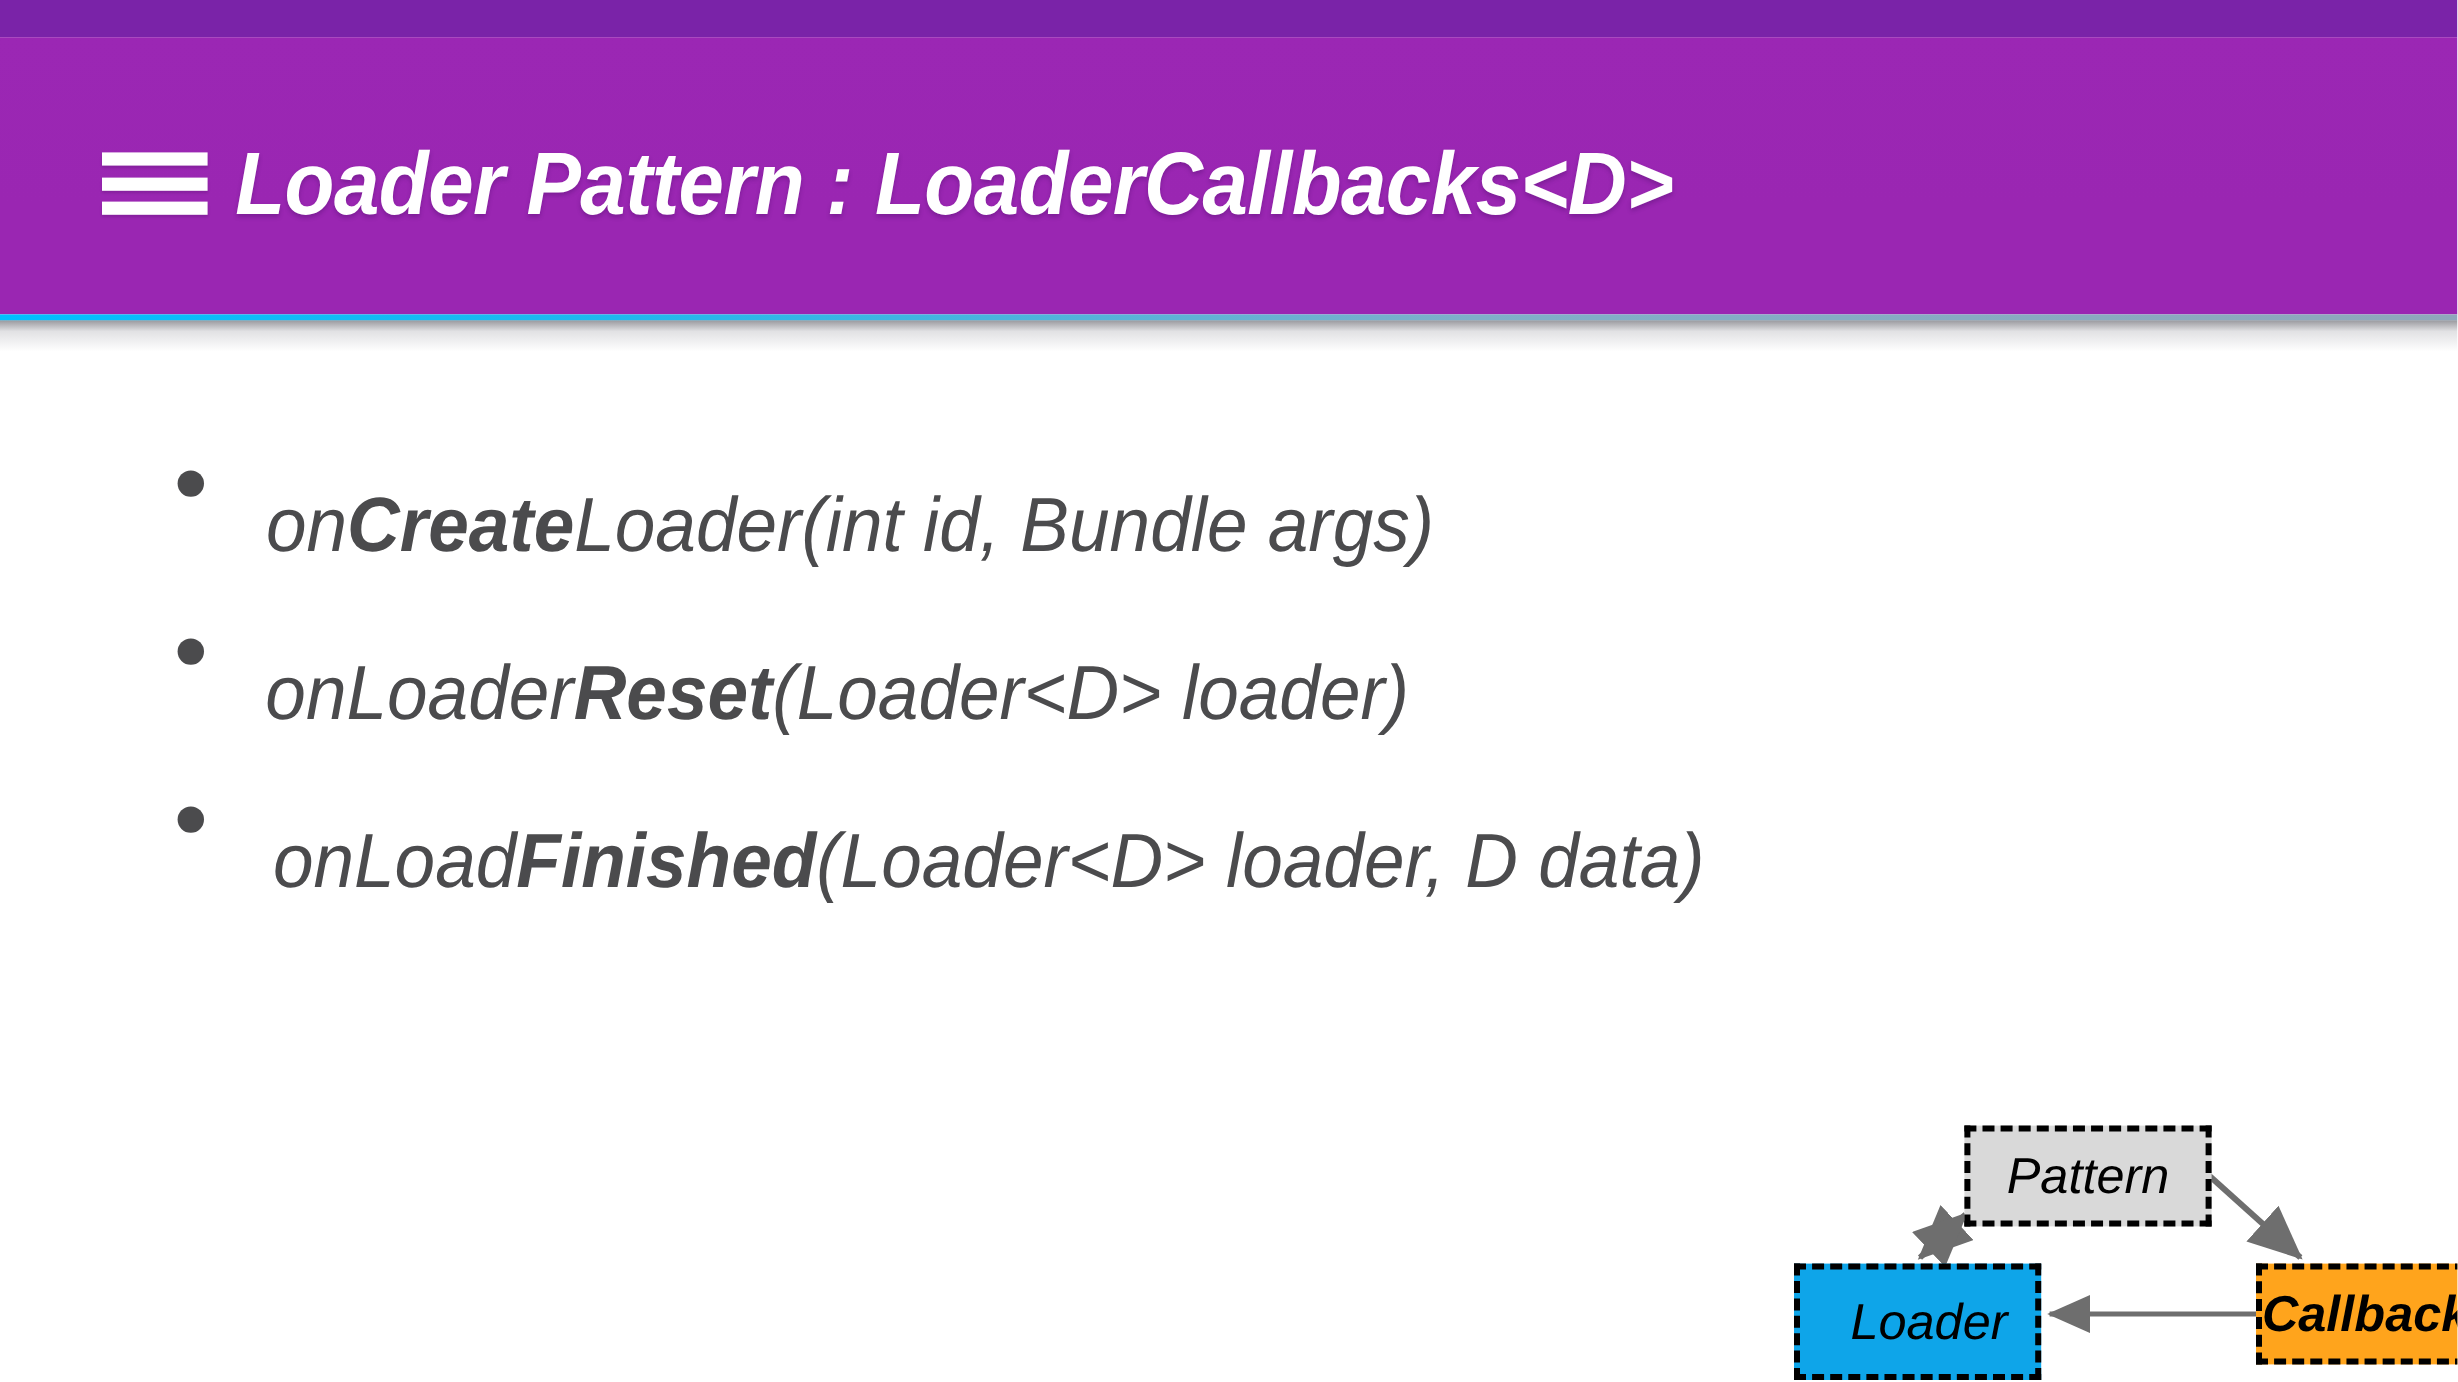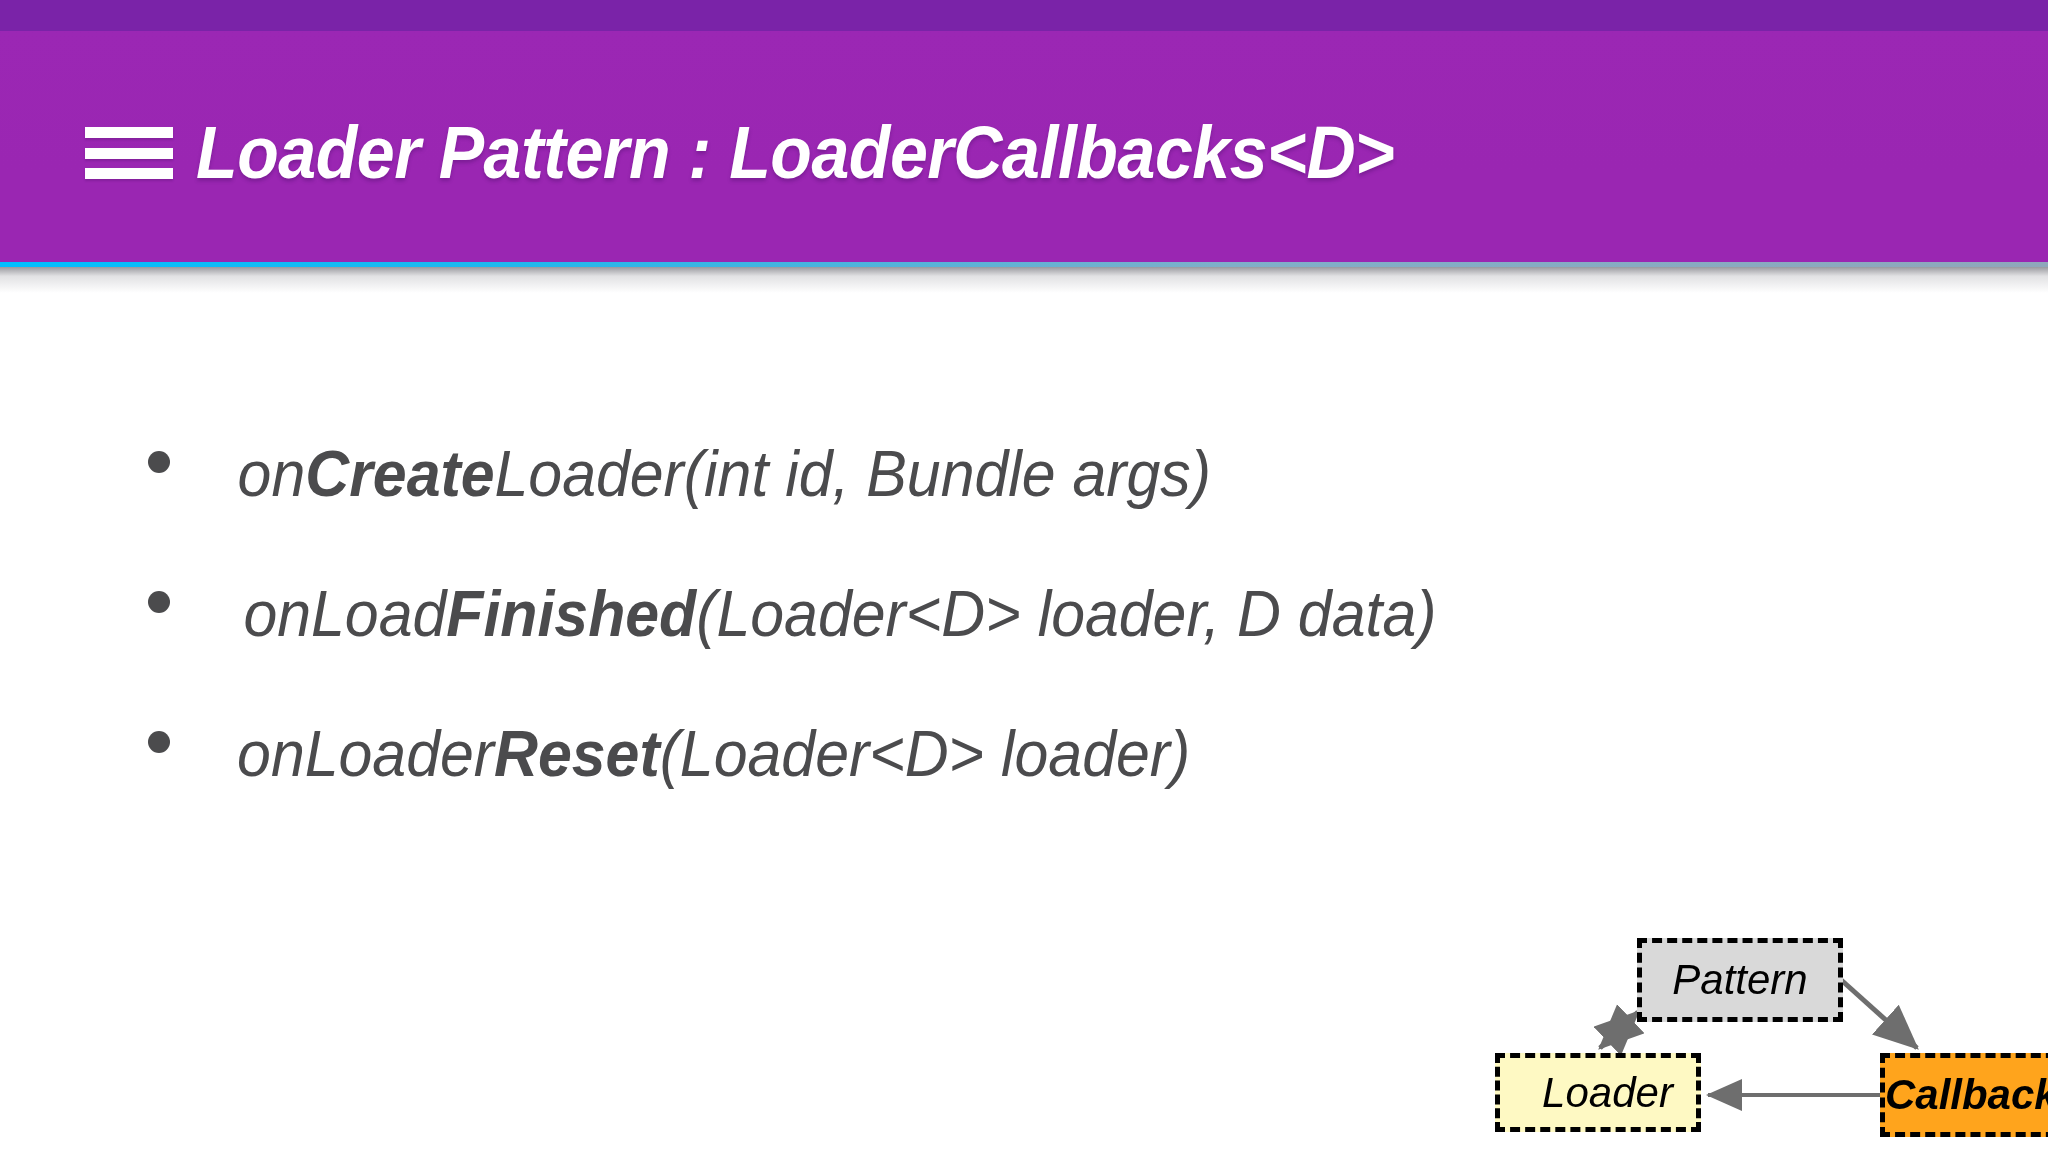--- a/index.html
+++ b/index.html
@@ -77,23 +77,22 @@
 
   
   #bullet-list {
     position: absolute;
     left: 148px;
     top: 404px;
     width: 1400px;
   }
   .bullet-row {
     display: flex;
-    align-items: center;
+    align-items: flex-start;
     height: 140px;
-    gap: 16px;
   }
   .bullet-marker {
     width: 22px;
     height: 22px;
     border-radius: 50%;
     background: #4b4b4d;
     flex: 0 0 auto;
     margin-right: 26px;
     position: relative;
     top: -12px;
@@ -129,22 +128,22 @@
     font-family: "Liberation Sans Narrow", "Liberation Sans", sans-serif;
   }
   #node-manager {
     left: 157px; top: 18px;
     width: 206px; height: 84px;
     background: #D9D9D9;
     font-size: 42px;
   }
   #node-loader {
     left: 15px; top: 133px;
-    width: 206px; height: 79px;
-    background: #fef9c3;
+    width: 206px; height: 97px;
+    background: #0ea5e9;
     font-size: 42px;
     padding-left: 19px;
   }
   #node-callbacks {
     left: 400px; top: 133px;
     width: 206px; height: 84px;
     background: #FFA41C;
     font-size: 42px;
     font-weight: bold;
   }
@@ -169,26 +168,26 @@
 
   <div id="bullet-list">
 
     <div class="bullet-row">
       <div class="bullet-marker"></div>
       <div class="bullet-text"><span>on</span><b>Create</b><span>Loader(int id, Bundle args)</span></div>
     </div>
 
     <div class="bullet-row">
       <div class="bullet-marker"></div>
-      <div class="bullet-text"><span>onLoad</span><b>Finished</b><span>(Loader&lt;D&gt; loader, D data)</span></div>
+      <div class="bullet-text"><span>onLoader</span><b>Reset</b><span>(Loader&lt;D&gt; loader)</span></div>
     </div>
 
     <div class="bullet-row">
       <div class="bullet-marker"></div>
-      <div class="bullet-text"><span>onLoader</span><b>Reset</b><span>(Loader&lt;D&gt; loader)</span></div>
+      <div class="bullet-text"><span>onLoad</span><b>Finished</b><span>(Loader&lt;D&gt; loader, D data)</span></div>
     </div>
 
   </div>
 
   <div id="diagram">
 
     <svg width="568" height="232" viewBox="0 0 568 232" style="position:absolute;left:0;top:0;">
       <defs>
         <marker id="ah" markerWidth="10" markerHeight="10" refX="8.5" refY="4" orient="auto" markerUnits="strokeWidth">
           <path d="M0,0 L9,4 L0,8 z" fill="#6E6E6E"></path>

